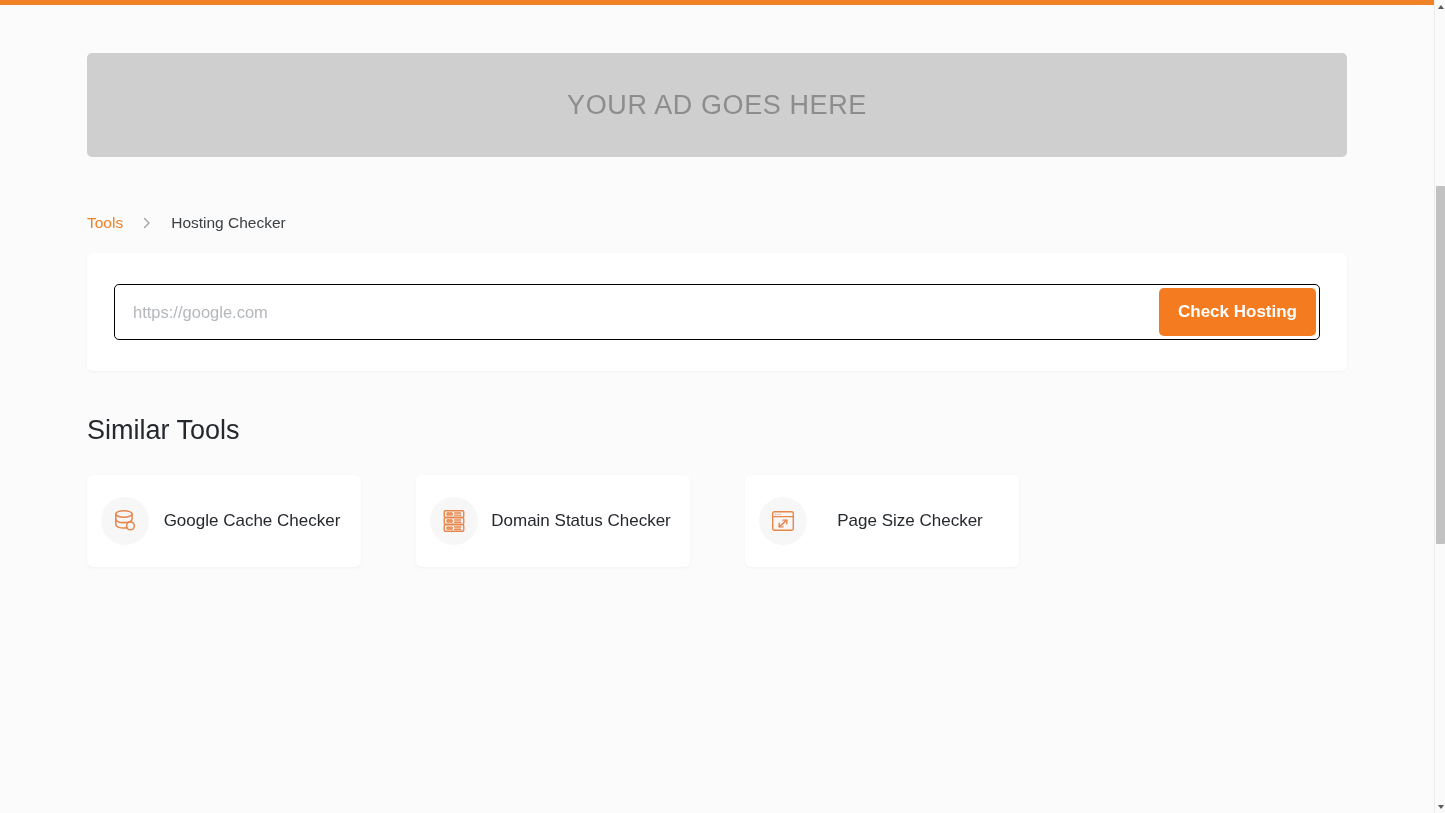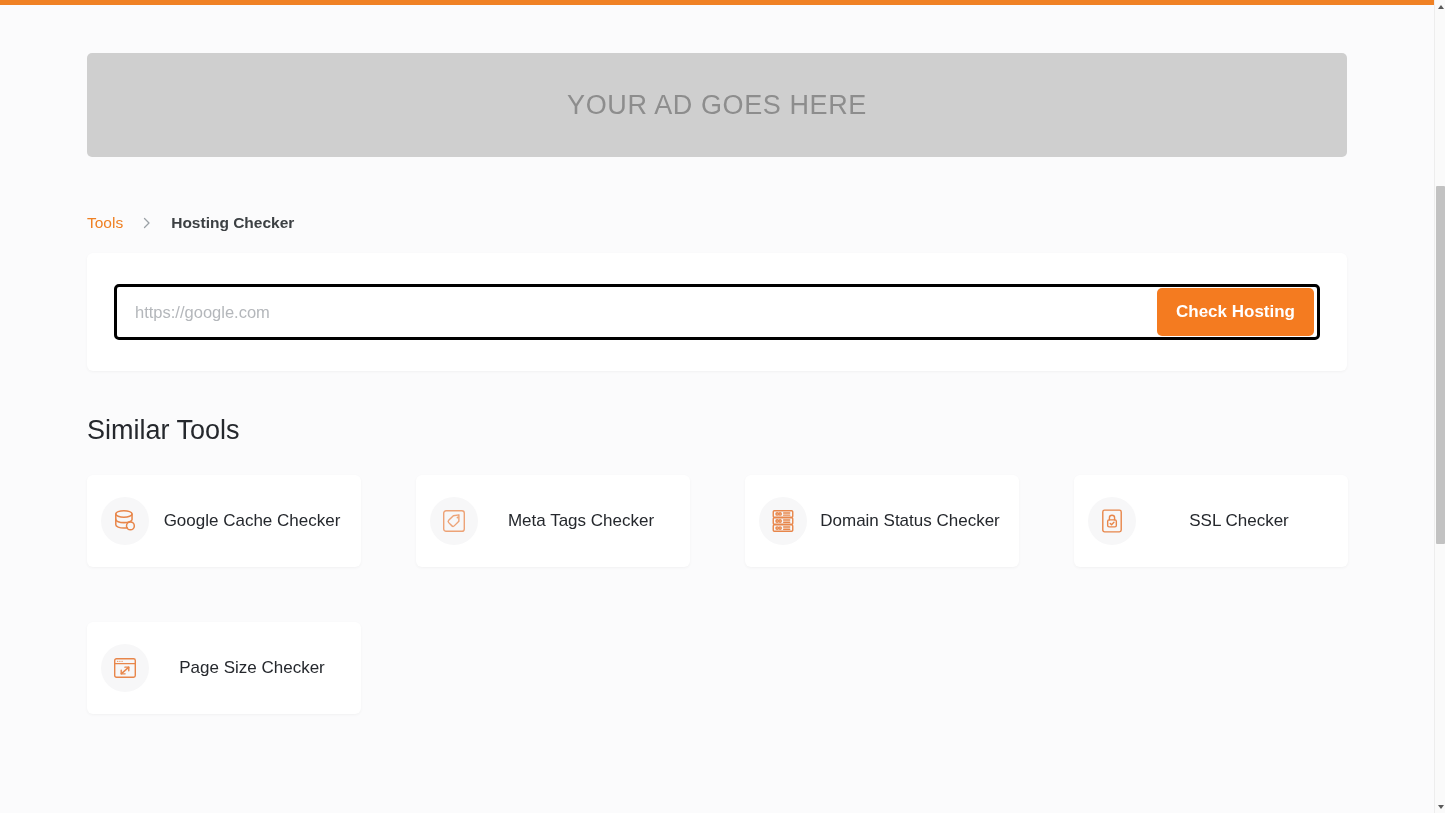--- a/index.html
+++ b/index.html
@@ -71,41 +71,41 @@
     color: #ef8023;
     text-decoration: none;
     cursor: pointer;
   }
   .breadcrumb-sep {
     color: #9aa0a6;
     font-size: 14px;
     line-height: 1;
     display: inline-flex;
   }
-  .breadcrumb-current { color: #3c4043; font-weight: bold; }
+  .breadcrumb-current { color: #3c4043; }
 
   
   .url-card {
     margin-top: 21px;
     width: 1260px;
     background: #ffffff;
     border-radius: 6px;
     padding: 31px 27px 31px 27px;
     box-shadow: 0 1px 3px rgba(0,0,0,0.045);
   }
   .url-card-title {
     font-size: 21px;
     color: #1f2329;
     font-weight: 400;
     margin-bottom: 20px;
   }
   .url-input-wrap {
     display: flex;
     align-items: center;
-    border: 3px solid #000000;
+    border: 1px solid #000000;
     border-radius: 5px;
     height: 56px;
     padding: 3px 3px 3px 0;
     background: #fff;
   }
   .url-input {
     flex: 1;
     border: none;
     outline: none;
     height: 100%;
@@ -247,30 +247,20 @@
           <svg width="26" height="26" viewBox="0 0 24 24" fill="none" stroke="#e8864a" stroke-width="1.4" stroke-linecap="round" stroke-linejoin="round">
             <ellipse cx="11" cy="5.5" rx="7.5" ry="3"></ellipse>
             <path d="M3.5 5.5v5c0 1.66 3.36 3 7.5 3s7.5-1.34 7.5-3v-5"></path>
             <path d="M3.5 10.5v5c0 1.66 3.36 3 7.5 3 1.1 0 2.15-.1 3.08-.27"></path>
             <circle cx="17" cy="16.5" r="3.6"></circle>
           </svg>
         </span>
         <span class="tool-label">Google Cache Checker</span>
       </div>
 
-      <div class="tool-card">
-        <span class="tool-icon-circle">
-          <svg width="26" height="26" viewBox="0 0 24 24" fill="none" stroke="#eda377" stroke-width="1.3" stroke-linecap="round" stroke-linejoin="round">
-            <rect x="2.5" y="2.5" width="19" height="19" rx="2.2"></rect>
-            <path d="M16.5 12.2l-4.3 4.3a1.5 1.5 0 01-2.1 0l-3-3a1.5 1.5 0 010-2.1l4.3-4.3 5.1-.8z"></path>
-            <circle cx="15.3" cy="8.7" r="0.9" fill="#eda377" stroke="none"></circle>
-          </svg>
-        </span>
-        <span class="tool-label">Meta Tags Checker</span>
-      </div>
 
       <div class="tool-card">
         <span class="tool-icon-circle">
           <svg width="26" height="26" viewBox="0 0 24 24" fill="none" stroke="#e8864a" stroke-width="1.3" stroke-linecap="round" stroke-linejoin="round">
             <rect x="3" y="2.5" width="18" height="6" rx="1"></rect>
             <rect x="3" y="9" width="18" height="6" rx="1"></rect>
             <rect x="3" y="15.5" width="18" height="6" rx="1"></rect>
             <circle cx="6.6" cy="5.5" r="1.1"></circle>
               <circle cx="9.3" cy="5.5" r="1.1"></circle>
             <circle cx="6.6" cy="12" r="1.1"></circle>
@@ -278,31 +268,20 @@
             <circle cx="6.6" cy="18.5" r="1.1"></circle>
               <circle cx="9.3" cy="18.5" r="1.1"></circle>
             <path d="M12.6 4.6h5.6M12.6 6.6h5.6"></path>
             <path d="M12.6 11.1h5.6M12.6 13.1h5.6"></path>
             <path d="M12.6 17.6h5.6M12.6 19.6h5.6"></path>
           </svg>
         </span>
         <span class="tool-label">Domain Status Checker</span>
       </div>
 
-      <div class="tool-card">
-        <span class="tool-icon-circle">
-          <svg width="26" height="26" viewBox="0 0 24 24" fill="none" stroke="#e8864a" stroke-width="1.3" stroke-linecap="round" stroke-linejoin="round">
-            <rect x="3.5" y="2" width="17" height="20" rx="1.6"></rect>
-            <rect x="8" y="11" width="8" height="6.4" rx="1.3"></rect>
-            <path d="M9.6 11V9.1a2.4 2.4 0 014.8 0V11"></path>
-            <path d="M10.4 14.2l1.2 1.2 2.2-2.3"></path>
-          </svg>
-        </span>
-        <span class="tool-label">SSL Checker</span>
-      </div>
 
       <div class="tool-card">
         <span class="tool-icon-circle">
           <svg width="26" height="26" viewBox="0 0 24 24" fill="none" stroke="#e8864a" stroke-width="1.3" stroke-linecap="round" stroke-linejoin="round">
             <rect x="2.5" y="3.5" width="19" height="17" rx="1.6"></rect>
             <path d="M2.5 8h19"></path>
             <circle cx="5.3" cy="5.8" r="0.6" fill="#e8864a" stroke="none"></circle>
             <circle cx="7.3" cy="5.8" r="0.6" fill="#e8864a" stroke="none"></circle>
             <circle cx="9.3" cy="5.8" r="0.6" fill="#e8864a" stroke="none"></circle>
             <path d="M15.5 11.2l-7 6.2"></path>

